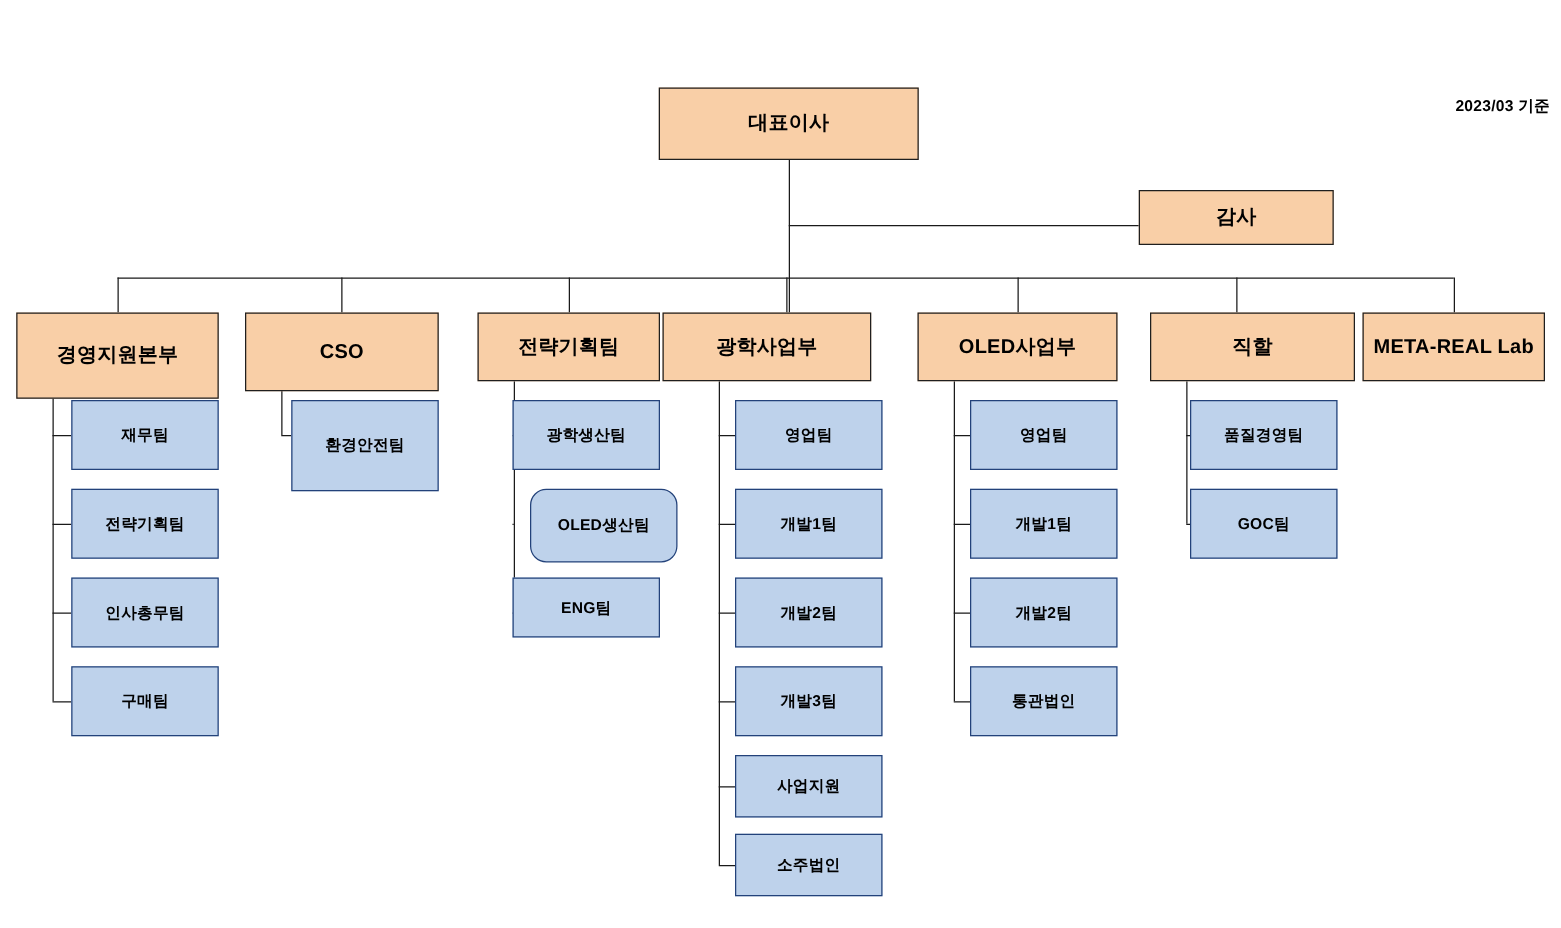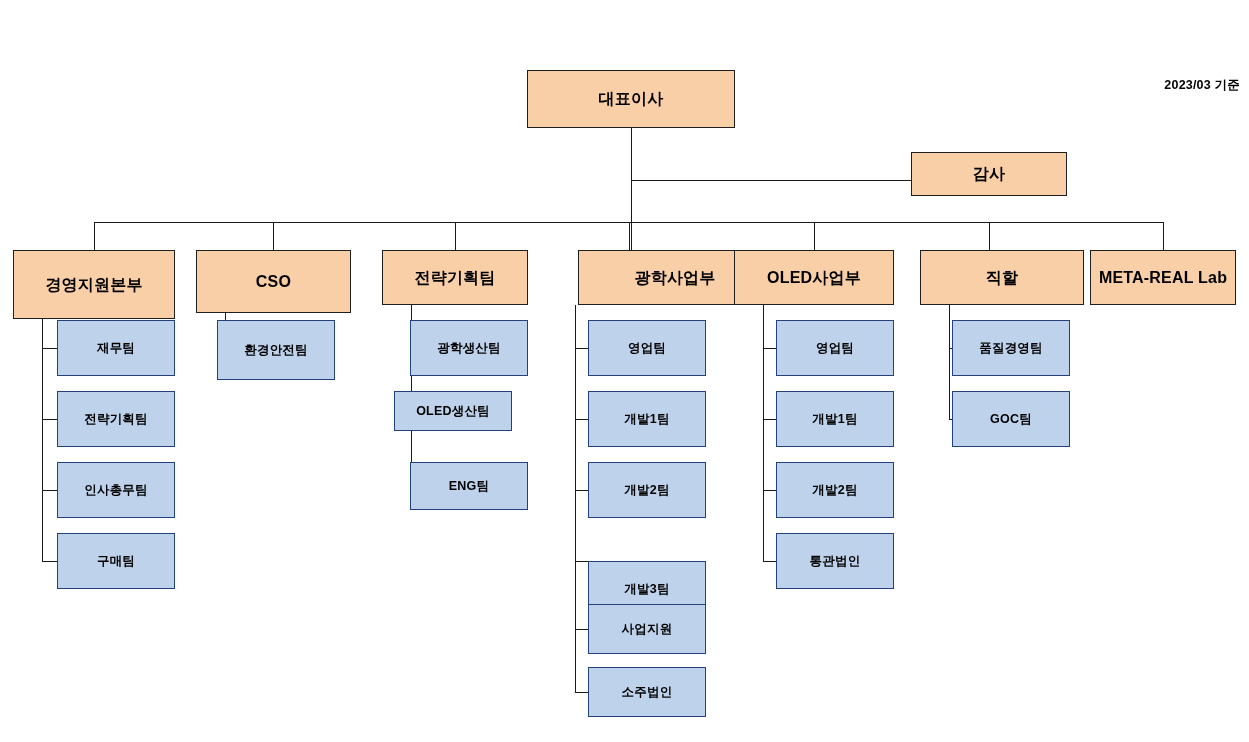--- a/index.html
+++ b/index.html
@@ -124,48 +124,48 @@
       </div>
       <div class="node team" style="left: 57px; top: 462px; width: 118px; height: 56px;">
         <span>인사총무팀</span>
       </div>
       <div class="node team" style="left: 57px; top: 533px; width: 118px; height: 56px;">
         <span>구매팀</span>
       </div>
       <div class="node division" style="left: 196px; top: 250px; width: 155px; height: 63px;">
         <span>CSO</span>
       </div>
-      <div class="node team" style="left: 217px; top: 320px; width: 118px; height: 60px; font-family: Liberation Serif, serif;">
+      <div class="node team" style="left: 233px; top: 320px; width: 118px; height: 73px; font-family: Liberation Serif, serif;">
         <span>환경안전팀</span>
       </div>
       <div class="node division" style="left: 382px; top: 250px; width: 146px; height: 55px;">
         <span>전략기획팀</span>
       </div>
       <div class="node team" style="left: 410px; top: 320px; width: 118px; height: 56px;">
         <span>광학생산팀</span>
       </div>
-      <div class="node team" style="left: 394px; top: 391px; width: 118px; height: 40px;">
+      <div class="node team" style="left: 424px; top: 391px; width: 118px; height: 59px; border-radius: 13px;">
         <span>OLED생산팀</span>
       </div>
       <div class="node team" style="left: 410px; top: 462px; width: 118px; height: 48px;">
         <span>ENG팀</span>
       </div>
-      <div class="node division" style="left: 578px; top: 250px; width: 194px; height: 55px;">
+      <div class="node division" style="left: 530px; top: 250px; width: 167px; height: 55px;">
         <span>광학사업부</span>
       </div>
       <div class="node team" style="left: 588px; top: 320px; width: 118px; height: 56px;">
         <span>영업팀</span>
       </div>
       <div class="node team" style="left: 588px; top: 391px; width: 118px; height: 56px;">
         <span>개발1팀</span>
       </div>
       <div class="node team" style="left: 588px; top: 462px; width: 118px; height: 56px;">
         <span>개발2팀</span>
       </div>
-      <div class="node team" style="left: 588px; top: 533px; width: 118px; height: 56px; margin-top: 28px;">
+      <div class="node team" style="left: 588px; top: 533px; width: 118px; height: 56px;">
         <span>개발3팀</span>
       </div>
       <div class="node team" style="left: 588px; top: 604px; width: 118px; height: 50px;">
         <span>사업지원</span>
       </div>
       <div class="node team" style="left: 588px; top: 667px; width: 118px; height: 50px;">
         <span>소주법인</span>
       </div>
       <div class="node division" style="left: 734px; top: 250px; width: 160px; height: 55px;">
         <span>OLED사업부</span>

